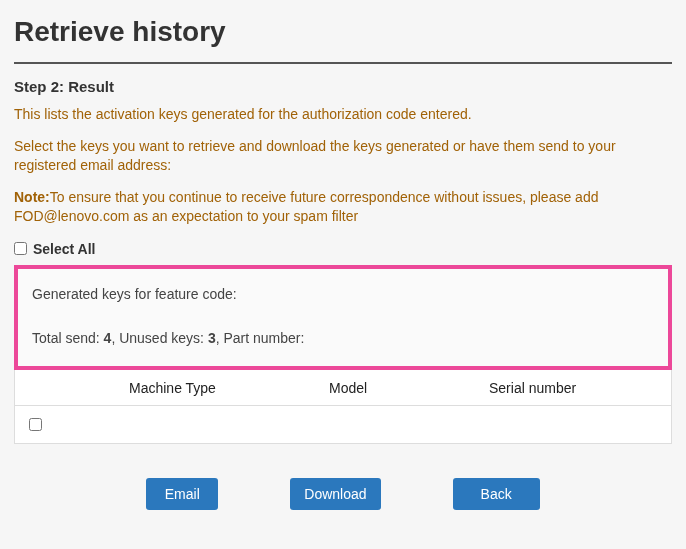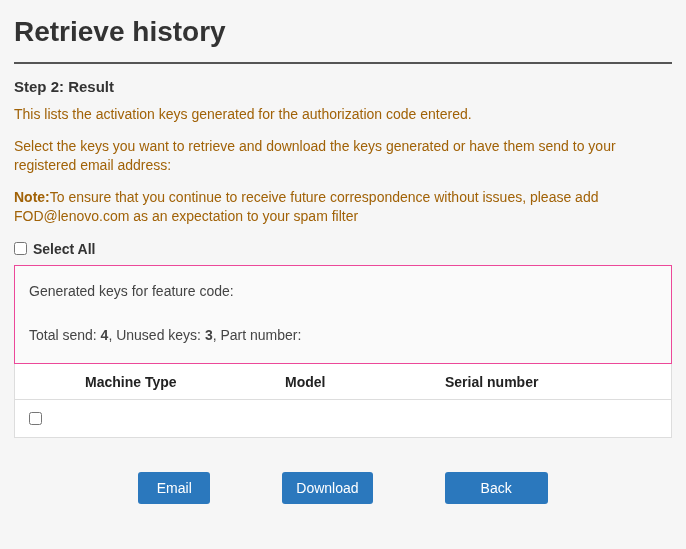--- a/index.html
+++ b/index.html
@@ -44,41 +44,42 @@
       gap: 6px;
       margin-top: 14px;
       margin-bottom: 8px;
     }
     .select-all-row label {
       font-size: 14px;
       font-weight: bold;
       color: #333;
     }
     .info-box {
-      border: 1px solid #ec4899;
+      border: 4px solid #ec4899;
       background: #fafafa;
       padding: 16px 2px 18px 14px;
       font-size: 14px;
       color: #444;
       line-height: 1.4;
     }
     .info-box .line1 { margin-bottom: 24px; }
     .info-box .b { font-weight: bold; }
     .table-head, .table-row {
       display: flex;
       align-items: center;
       border: 1px solid #ddd;
       border-top: none;
       background: #fff;
       font-size: 14px;
     }
     .table-head {
-      font-weight: bold;
+      font-weight: normal;
       color: #222;
       height: 36px;
+      padding-left: 44px;
     }
     .table-row {
       height: 38px;
       border-bottom: 1px solid #ddd;
     }
     .col-check { width: 40px; display:flex; align-items:center; justify-content:center; }
     .col-mt { width: 230px; padding-left: 30px; }
     .col-model { width: 160px; }
     .col-sn { flex: 1; }
     input[type="checkbox"] {
@@ -97,21 +98,21 @@
       border: none;
       font-size: 14px;
       padding: 8px 16px;
       border-radius: 3px;
       cursor: pointer;
       min-width: 72px;
       text-align: center;
     }
     .btn.email { padding: 8px 2px; }
     .btn.download { padding: 8px 14px; }
-    .btn.back { padding: 8px 36px; }
+    .btn.back { padding: 8px 28px; }
   </style>
 </head>
 <body>
 
 <h1>Retrieve history</h1>
 <hr class="topline">
 
 <div class="step-title">Step 2: Result</div>
 
 <div class="desc">This lists the activation keys generated for the authorization code entered.</div>

